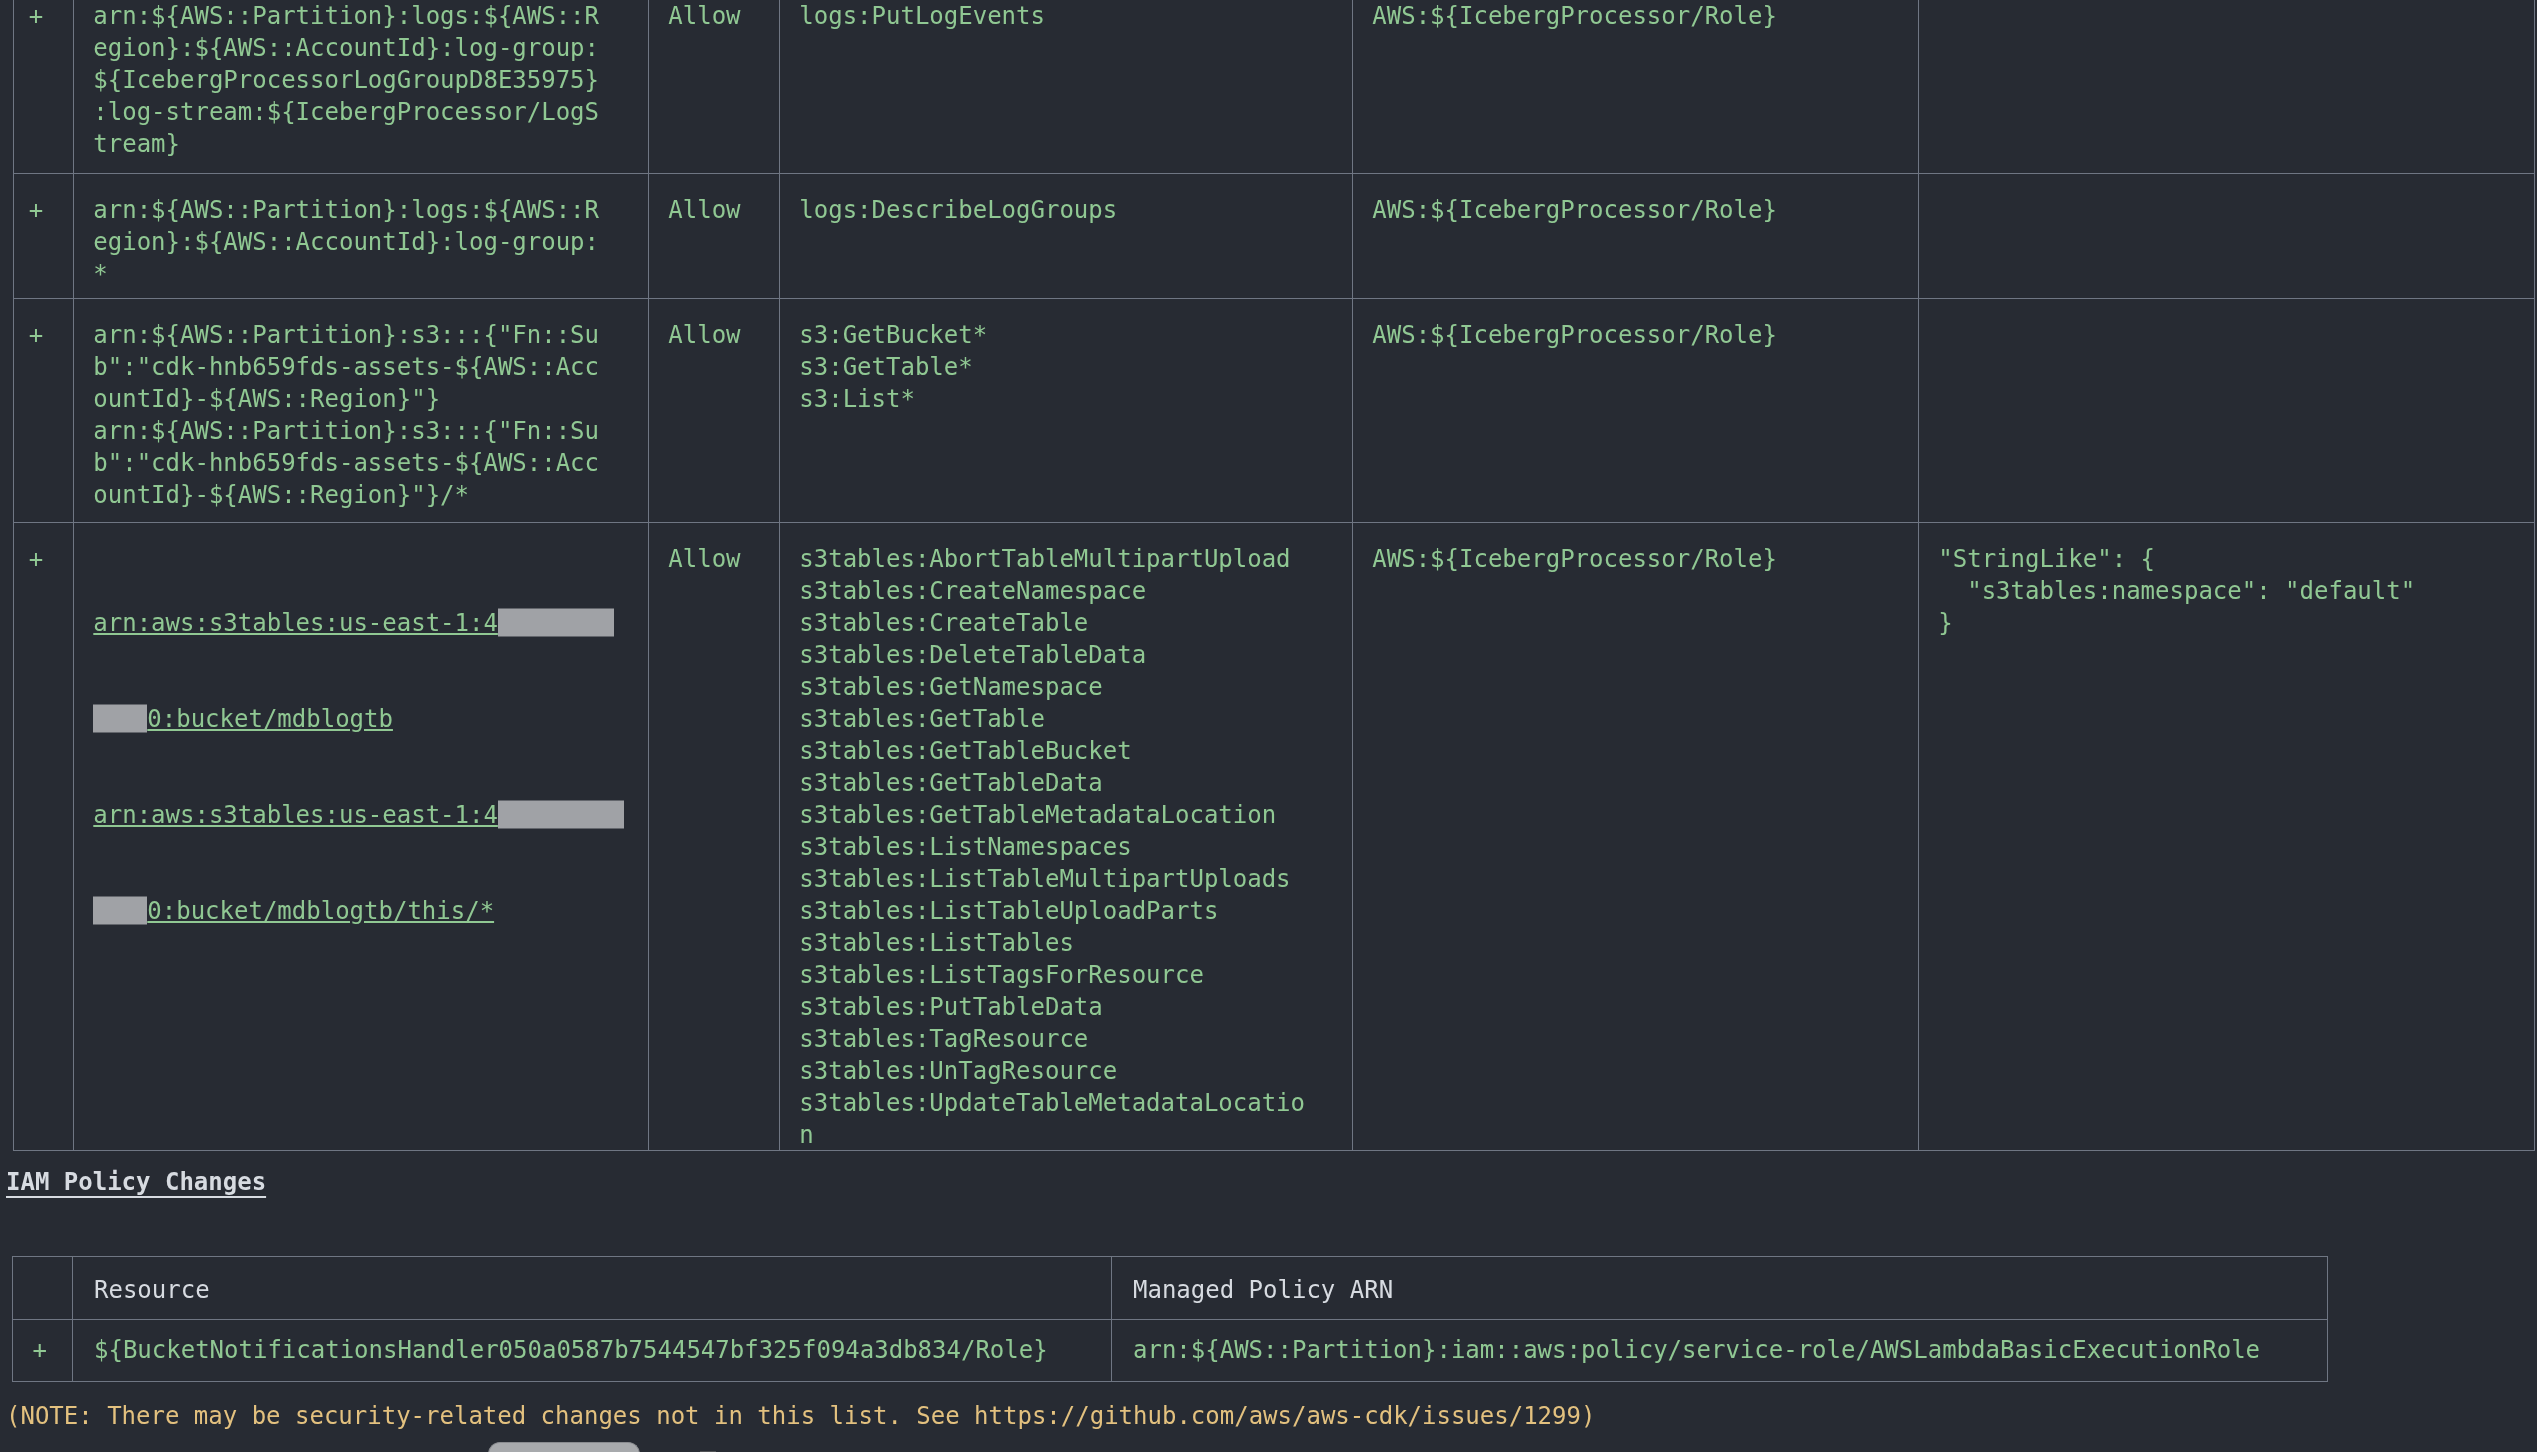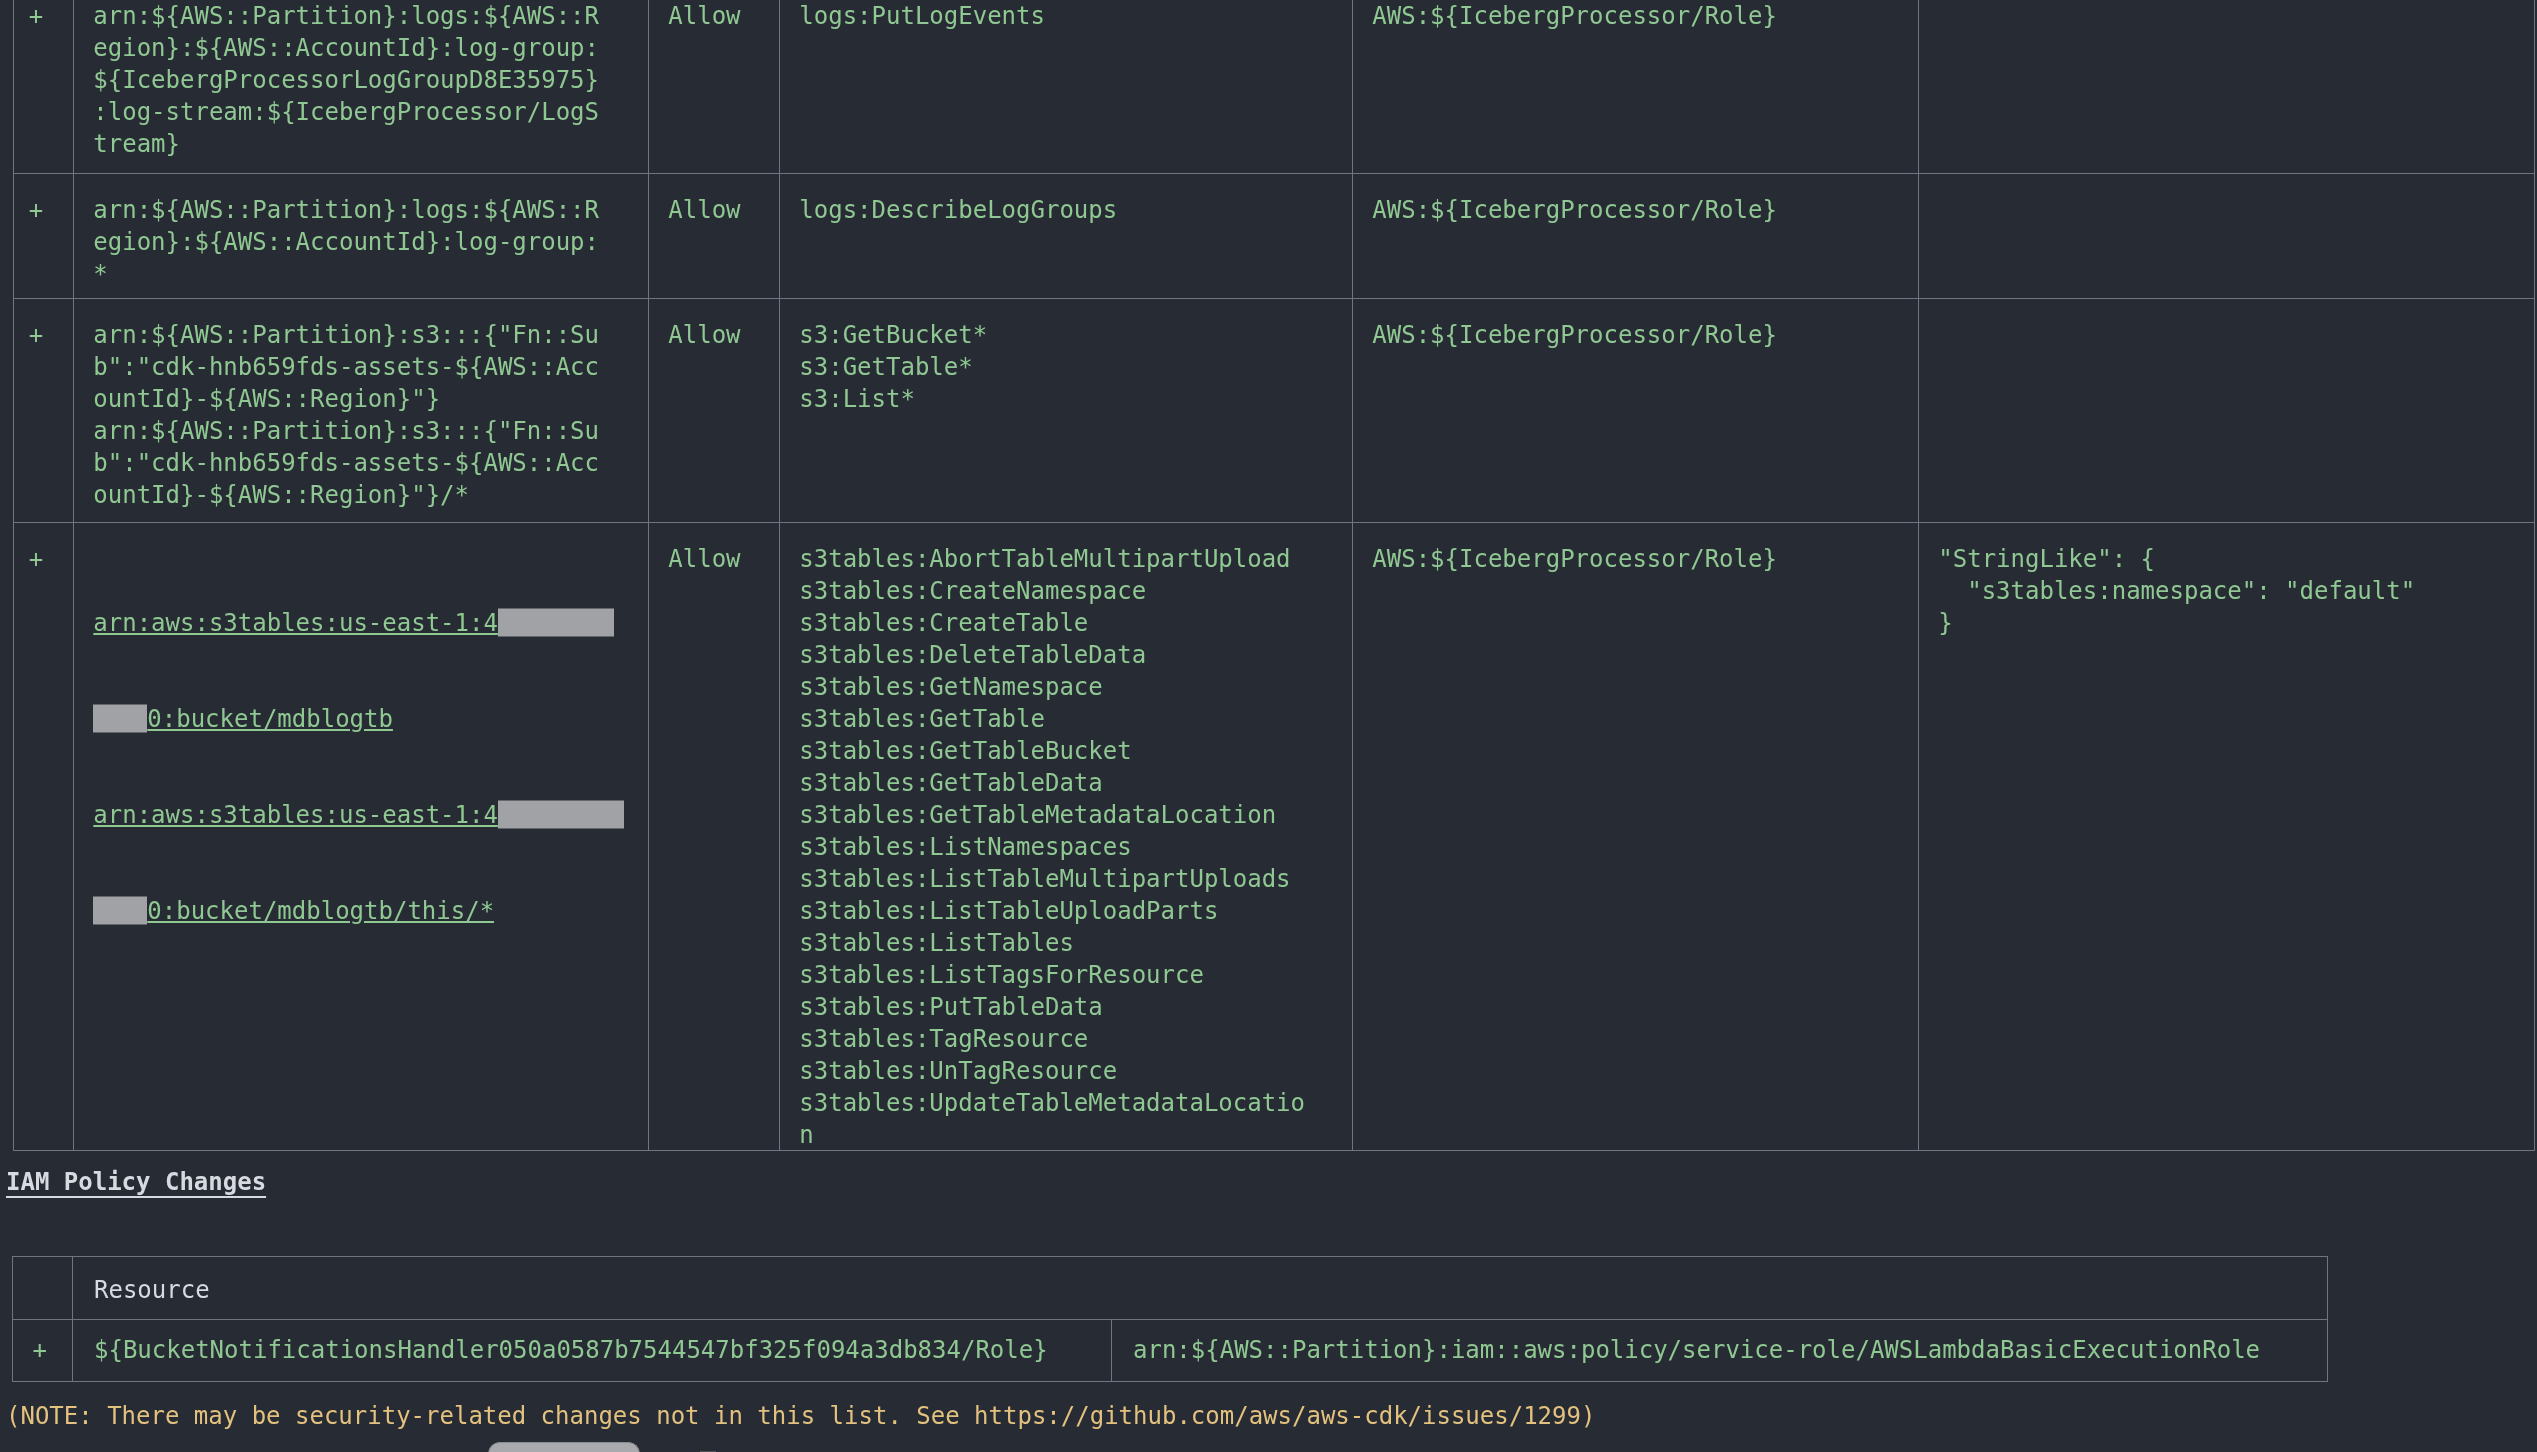--- a/index.html
+++ b/index.html
@@ -129,20 +129,21 @@
     </div>
 
   </div>
 
   <div class="heading">IAM Policy Changes</div>
 
   <div class="mtable">
     <div class="mrow header">
       <div class="mcell"></div>
       <div class="mcell">Resource</div>
+      <div class="mcell">Managed Policy ARN</div>
     </div>
     <div class="mrow data">
       <div class="mcell">+</div>
       <div class="mcell">${BucketNotificationsHandler050a0587b7544547bf325f094a3db834/Role}</div>
       <div class="mcell">arn:${AWS::Partition}:iam::aws:policy/service-role/AWSLambdaBasicExecutionRole</div>
     </div>
   </div>
 
   <div class="note">(NOTE: There may be security-related changes not in this list. See https://github.com/aws/aws-cdk/issues/1299)</div>
 

